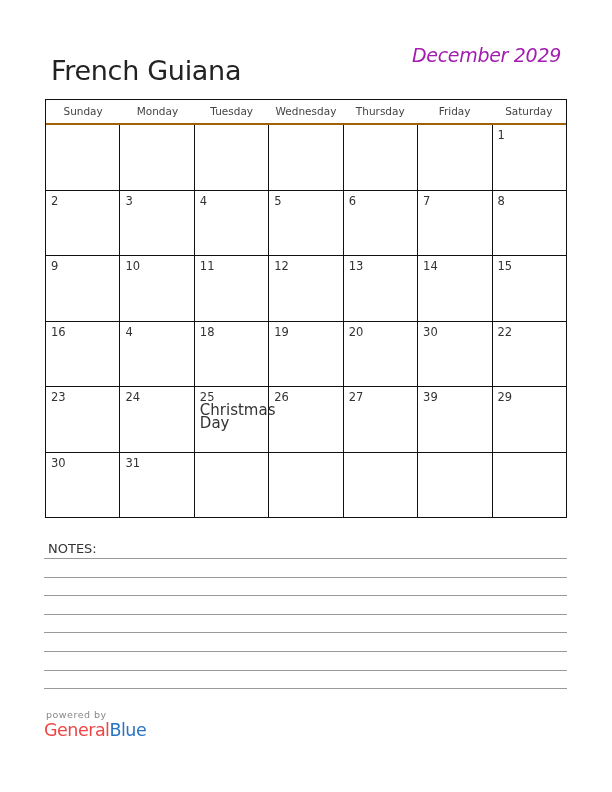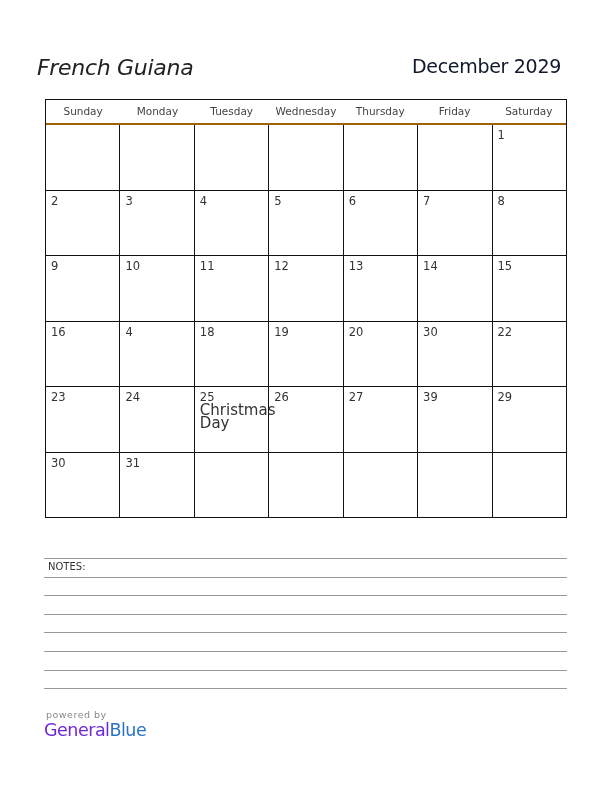--- a/index.html
+++ b/index.html
@@ -1,33 +1,33 @@
 <!DOCTYPE html>
 <html><head>
   <meta charset="utf-8">
   <style>
     html, body { margin:0; padding:0; background:#ffffff; }
     body { width:612px; height:792px; position:relative; overflow:hidden;
       font-family:"DejaVu Sans", "Liberation Sans", sans-serif; color:#222; }
-    .title-left { position:absolute; left:37px; top:55px; font-size:22px; color:#222; letter-spacing:-0.3px;font-style:italic; }
-    .title-right { position:absolute; right:51px; top:55px; font-size:19px; color:#0f172a; letter-spacing:-0.3px; }
+    .title-left { position:absolute; left:51px; top:55px; font-size:27px; color:#222; letter-spacing:-0.3px; }
+    .title-right { position:absolute; right:51px; top:44px; font-size:19px; color:#a21caf; letter-spacing:-0.3px;font-style:italic; }
     .cal { position:absolute; left:45px; top:99px; width:520px; border:1px solid #111; box-sizing:content-box; }
     .hdr { display:flex; height:23px; border-bottom:2px solid #a16207; }
     .hdr div { flex:1; text-align:center; font-size:10.5px; line-height:23px; color:#444; }
     .week { display:flex; height:64.5px; border-bottom:1px solid #111; }
     .week:last-child { border-bottom:none; }
     .day { flex:1; border-right:1px solid #111; position:relative; }
     .day:last-child { border-right:none; }
     .num { position:absolute; left:5px; top:3px; font-size:11.5px; color:#333; }
     .hol { position:absolute; left:5px; top:17px; font-size:15px; color:#333; line-height:13px; width:60px; }
-    .notes-label { position:absolute; left:48px; top:541px; font-size:10px; color:#333;margin-top:20px; }
+    .notes-label { position:absolute; left:48px; top:541px; font-size:13px; color:#333; }
     .nline { position:absolute; left:44px; width:523px; height:1px; background:#999; }
     .powered { position:absolute; left:46px; top:709px; font-size:9.5px; color:#888; letter-spacing:0.5px; }
     .brand { position:absolute; left:44px; top:720px; font-size:17.5px; letter-spacing:-0.5px; }
-    .brand .g { color:#6d28d9; }
+    .brand .g { color:#ef4444; }
     .brand .b { color:#2a73c4; }
   </style>
 </head>
 <body>
 
 <div class="title-left">French Guiana</div>
 <div class="title-right">December 2029</div>
 
 <div class="cal">
   <div class="hdr">

